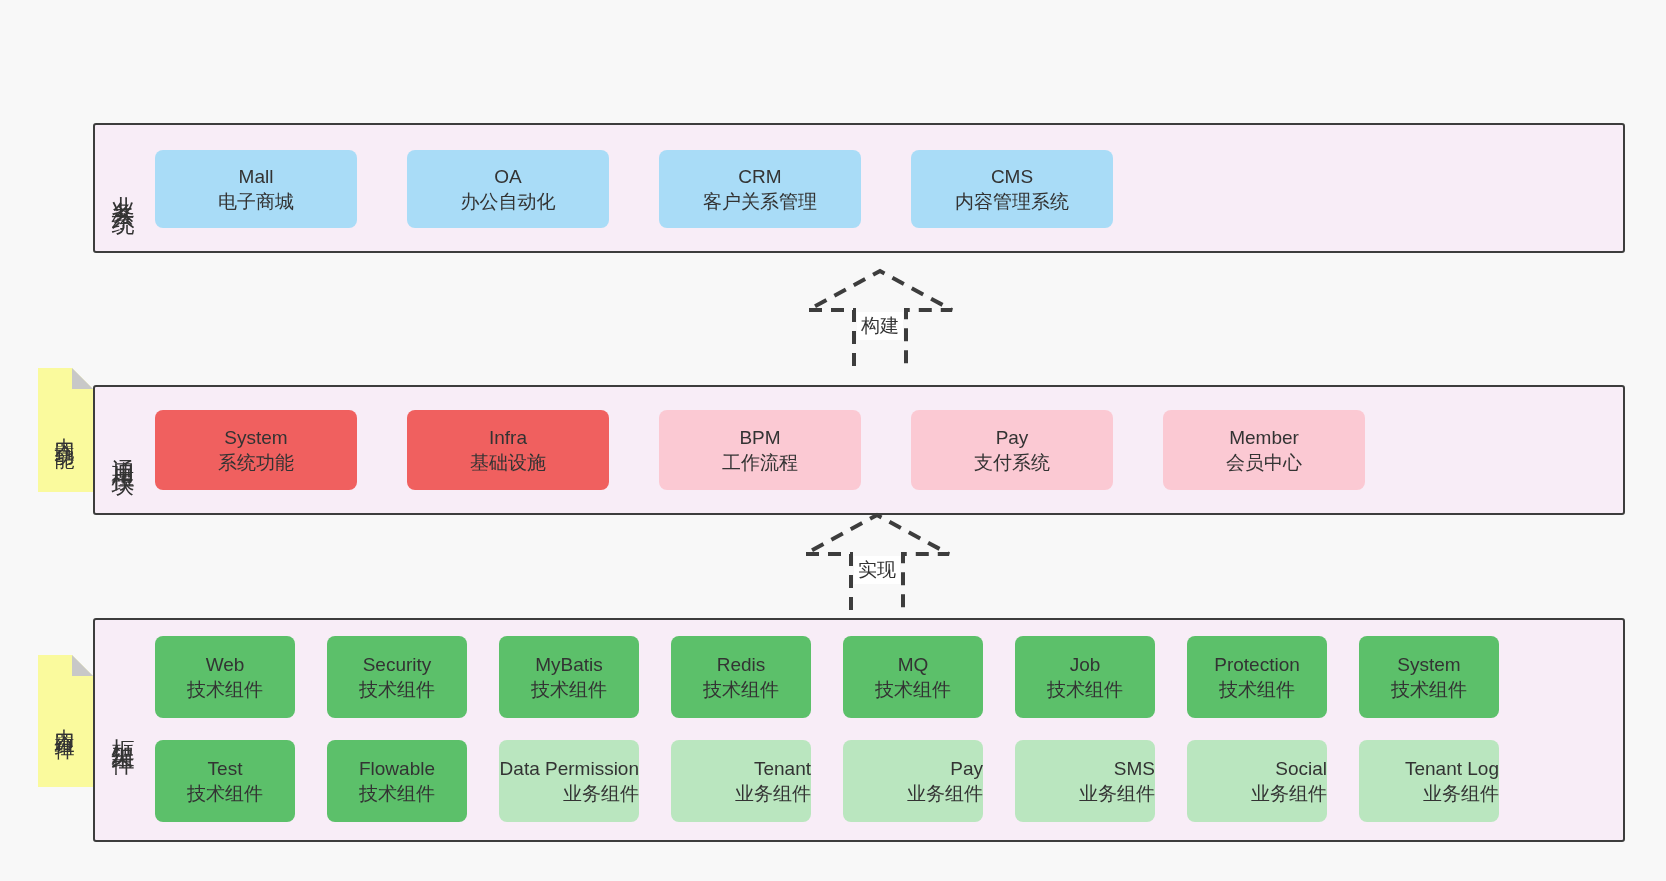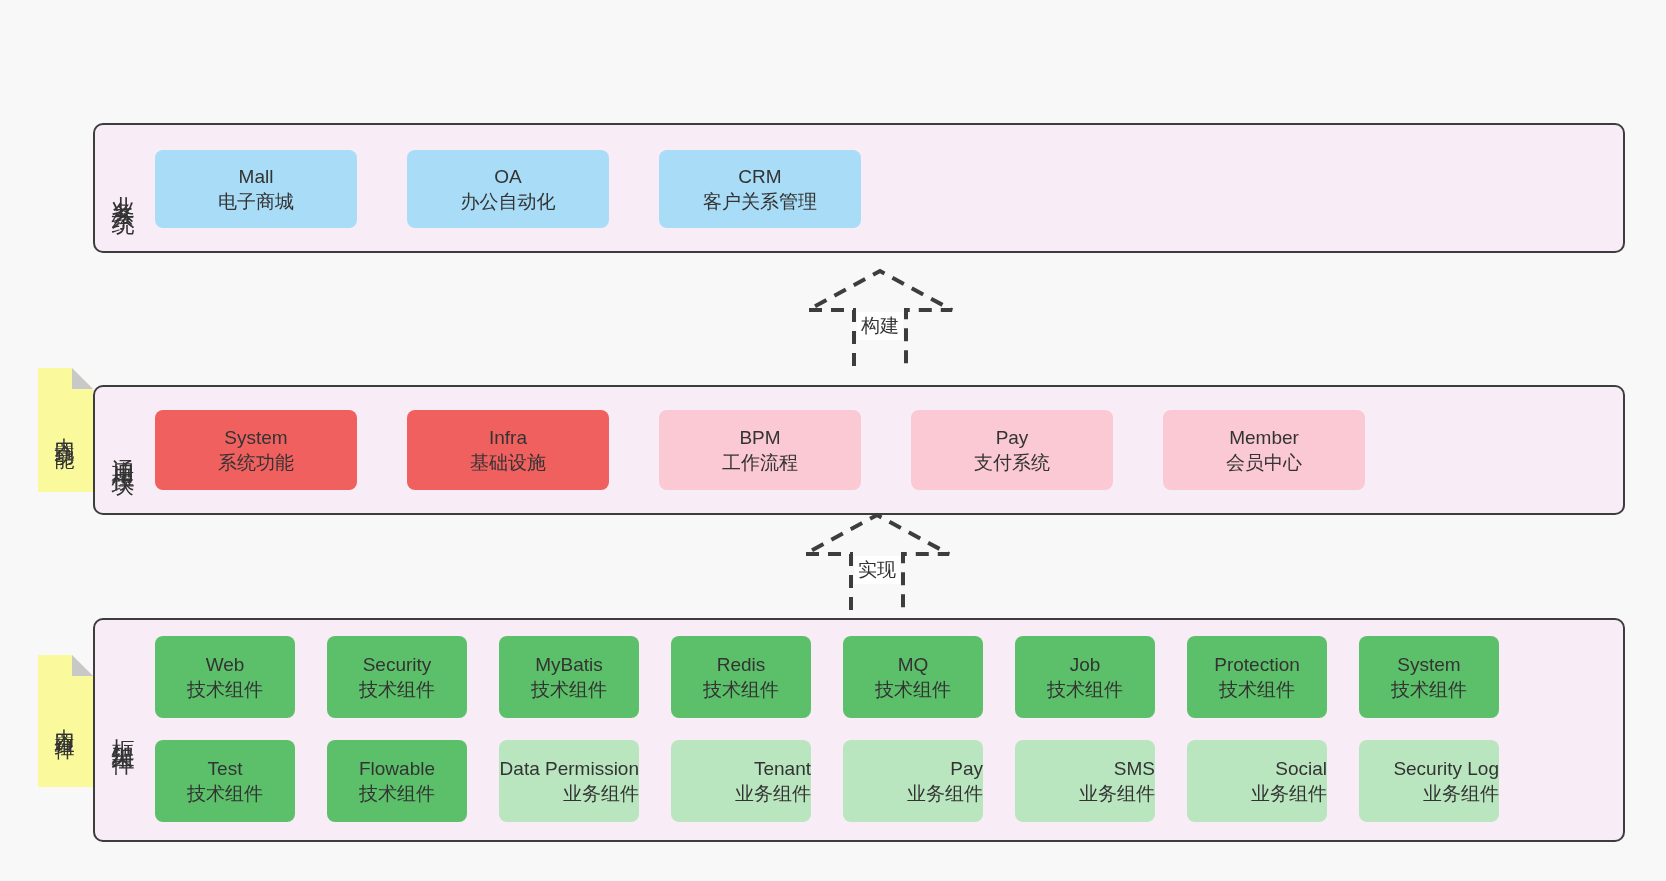--- a/index.html
+++ b/index.html
@@ -8,21 +8,21 @@
     width:1666px;height:881px;
     background:var(--page_bg,#f8f8f8);
     font-family:"Liberation Sans",sans-serif;
     color:#333;
     overflow:hidden;
   }
   .layer{
     position:absolute;left:93px;width:1532px;
     box-sizing:border-box;
     border:2px solid var(--line,#3d3d3d);
-    border-radius:10px;
+    border-radius:3px;
     background:var(--layer_fill,#f8edf7);
   }
   #layer-business{top:123px;height:130px;}
   #layer-modules{top:373px;height:130px;margin-top:12px;}
   #layer-components{top:618px;height:224px;}
   .vlabel{
     position:absolute;left:0;top:0;bottom:0;width:58px;
     display:flex;align-items:center;justify-content:center;
     writing-mode:vertical-rl;text-orientation:upright;
     font-size:23px;letter-spacing:5px;
@@ -86,20 +86,24 @@
         <span>电子商城</span>
       </div>
     <div class="box blue sz-wide">
         <span>OA</span>
         <span>办公自动化</span>
       </div>
     <div class="box blue sz-wide">
         <span>CRM</span>
         <span>客户关系管理</span>
       </div>
+    <div class="box blue sz-wide">
+        <span>CMS</span>
+        <span>内容管理系统</span>
+      </div>
   </div>
 </div>
 
 <div class="arrow" id="arrow-build">
   <svg viewBox="0 0 150 98">
     <path d="M49 98 L49 42 L3 42 L75 3 L147 42 L101 42 L101 98"></path>
   </svg>
   <span class="arrow-label">构建</span>
 </div>
 
@@ -196,21 +200,21 @@
         </div>
       <div class="box glight sz-small">
           <span>SMS</span>
           <span>业务组件</span>
         </div>
       <div class="box glight sz-small">
           <span>Social</span>
           <span>业务组件</span>
         </div>
       <div class="box glight sz-small">
-          <span>Security Log</span>
+          <span>Tenant Log</span>
           <span>业务组件</span>
         </div>
     </div>
   </div>
 </div>
 
 <div class="note" id="note-modules">
   <div class="note-body">内置功能</div>
   <div class="note-fold"></div>
 </div>

